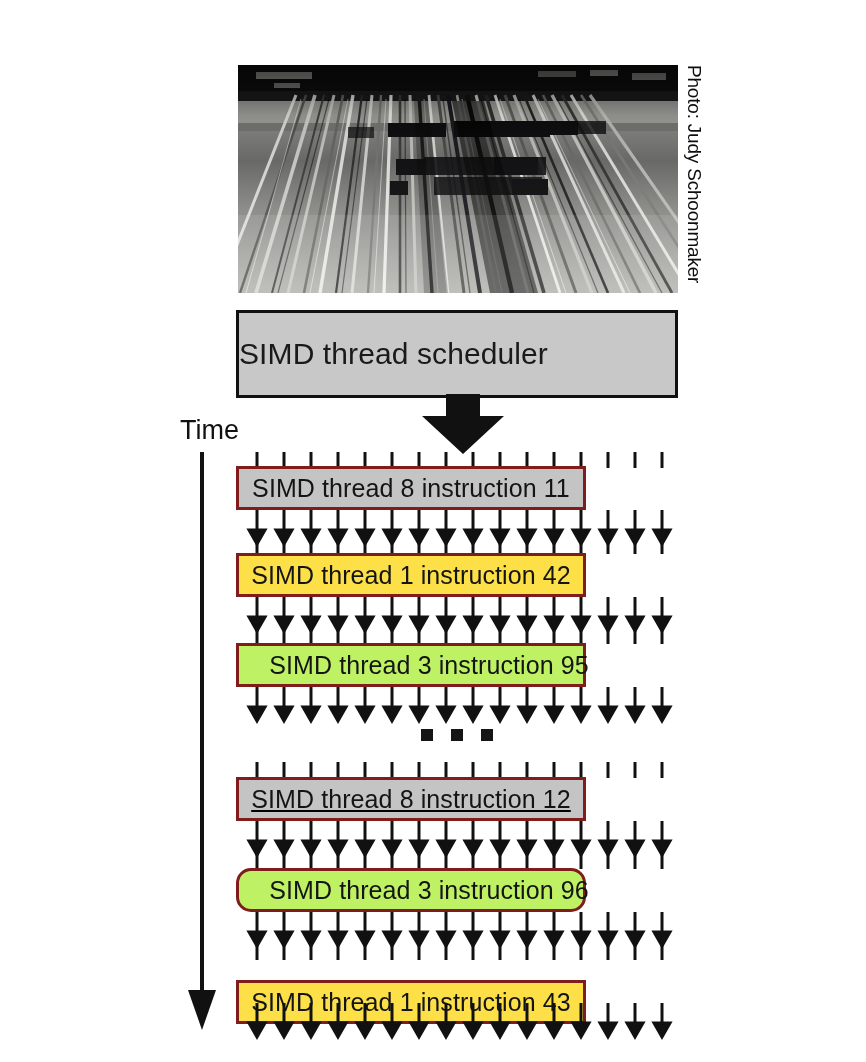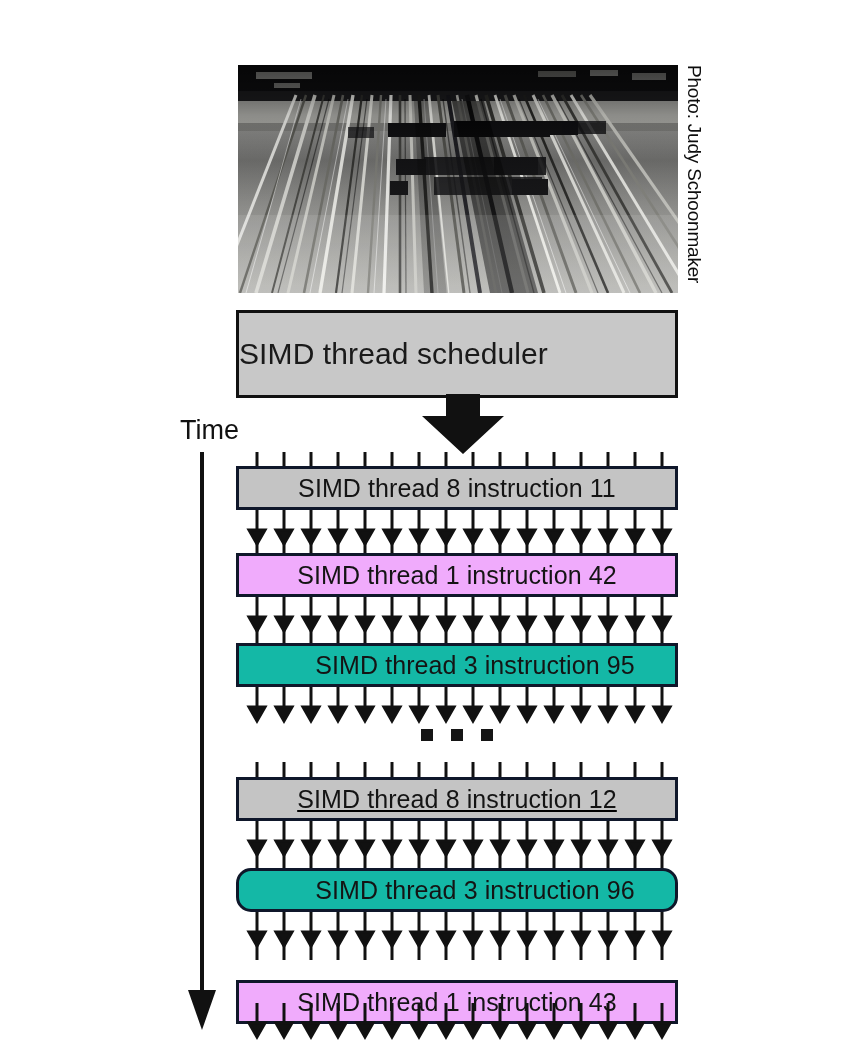--- a/index.html
+++ b/index.html
@@ -91,37 +91,37 @@
     left: 182px;
     top: 452px;
     width: 40px;
     height: 580px;
   }
 
   
   .row-box {
     position: absolute;
     left: 236px;
-    width: 442px;
+    width: 350px;
     height: 44px;
     box-sizing: border-box;
-    border: 3px solid #0f172a;
+    border: 3px solid #7f1d1d;
     display: flex;
     align-items: center;
     justify-content: center;
   }
   .row-label {
     font-size: 25px;
     color: #141414;
     letter-spacing: 0.1px;
     white-space: nowrap;
   }
   .fill-light  { background: #c4c4c4; }
-  .fill-dark   { background: #f0abfc; }
-  .fill-white  { background: #14b8a6; padding-left: 36px; }
+  .fill-dark   { background: #fde047; }
+  .fill-white  { background: #bef264; padding-left: 36px; }
 
   
   .lanes {
     position: absolute;
     left: 236px;
     width: 442px;
   }
   .lanes svg { display: block; }
 
   

